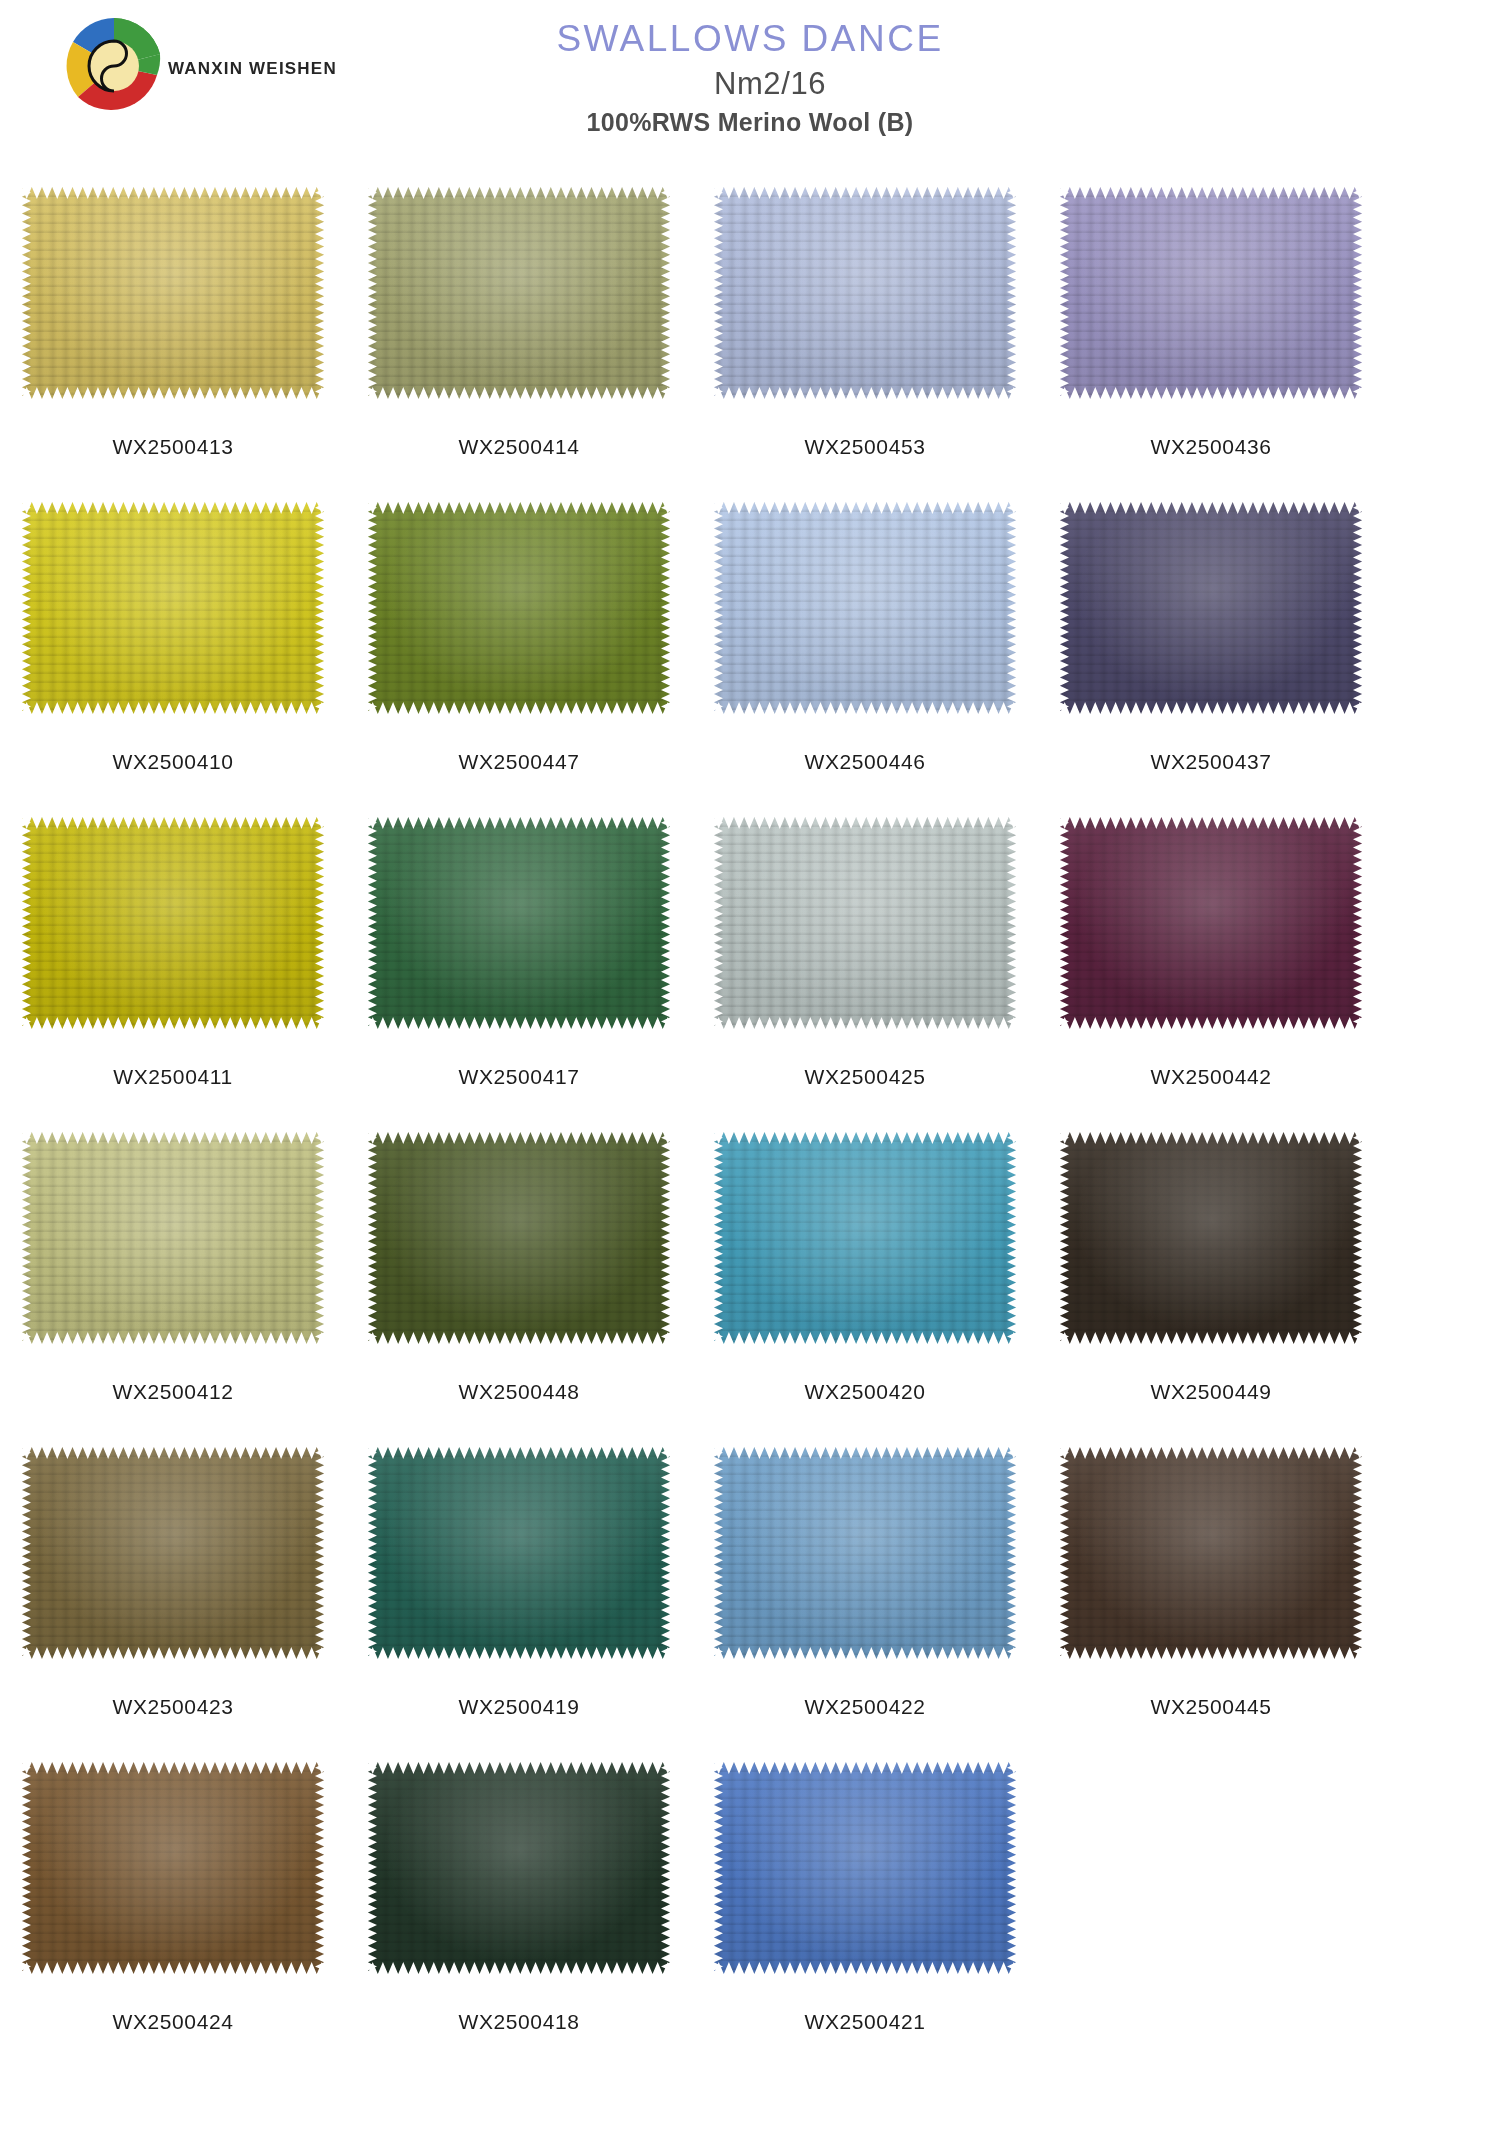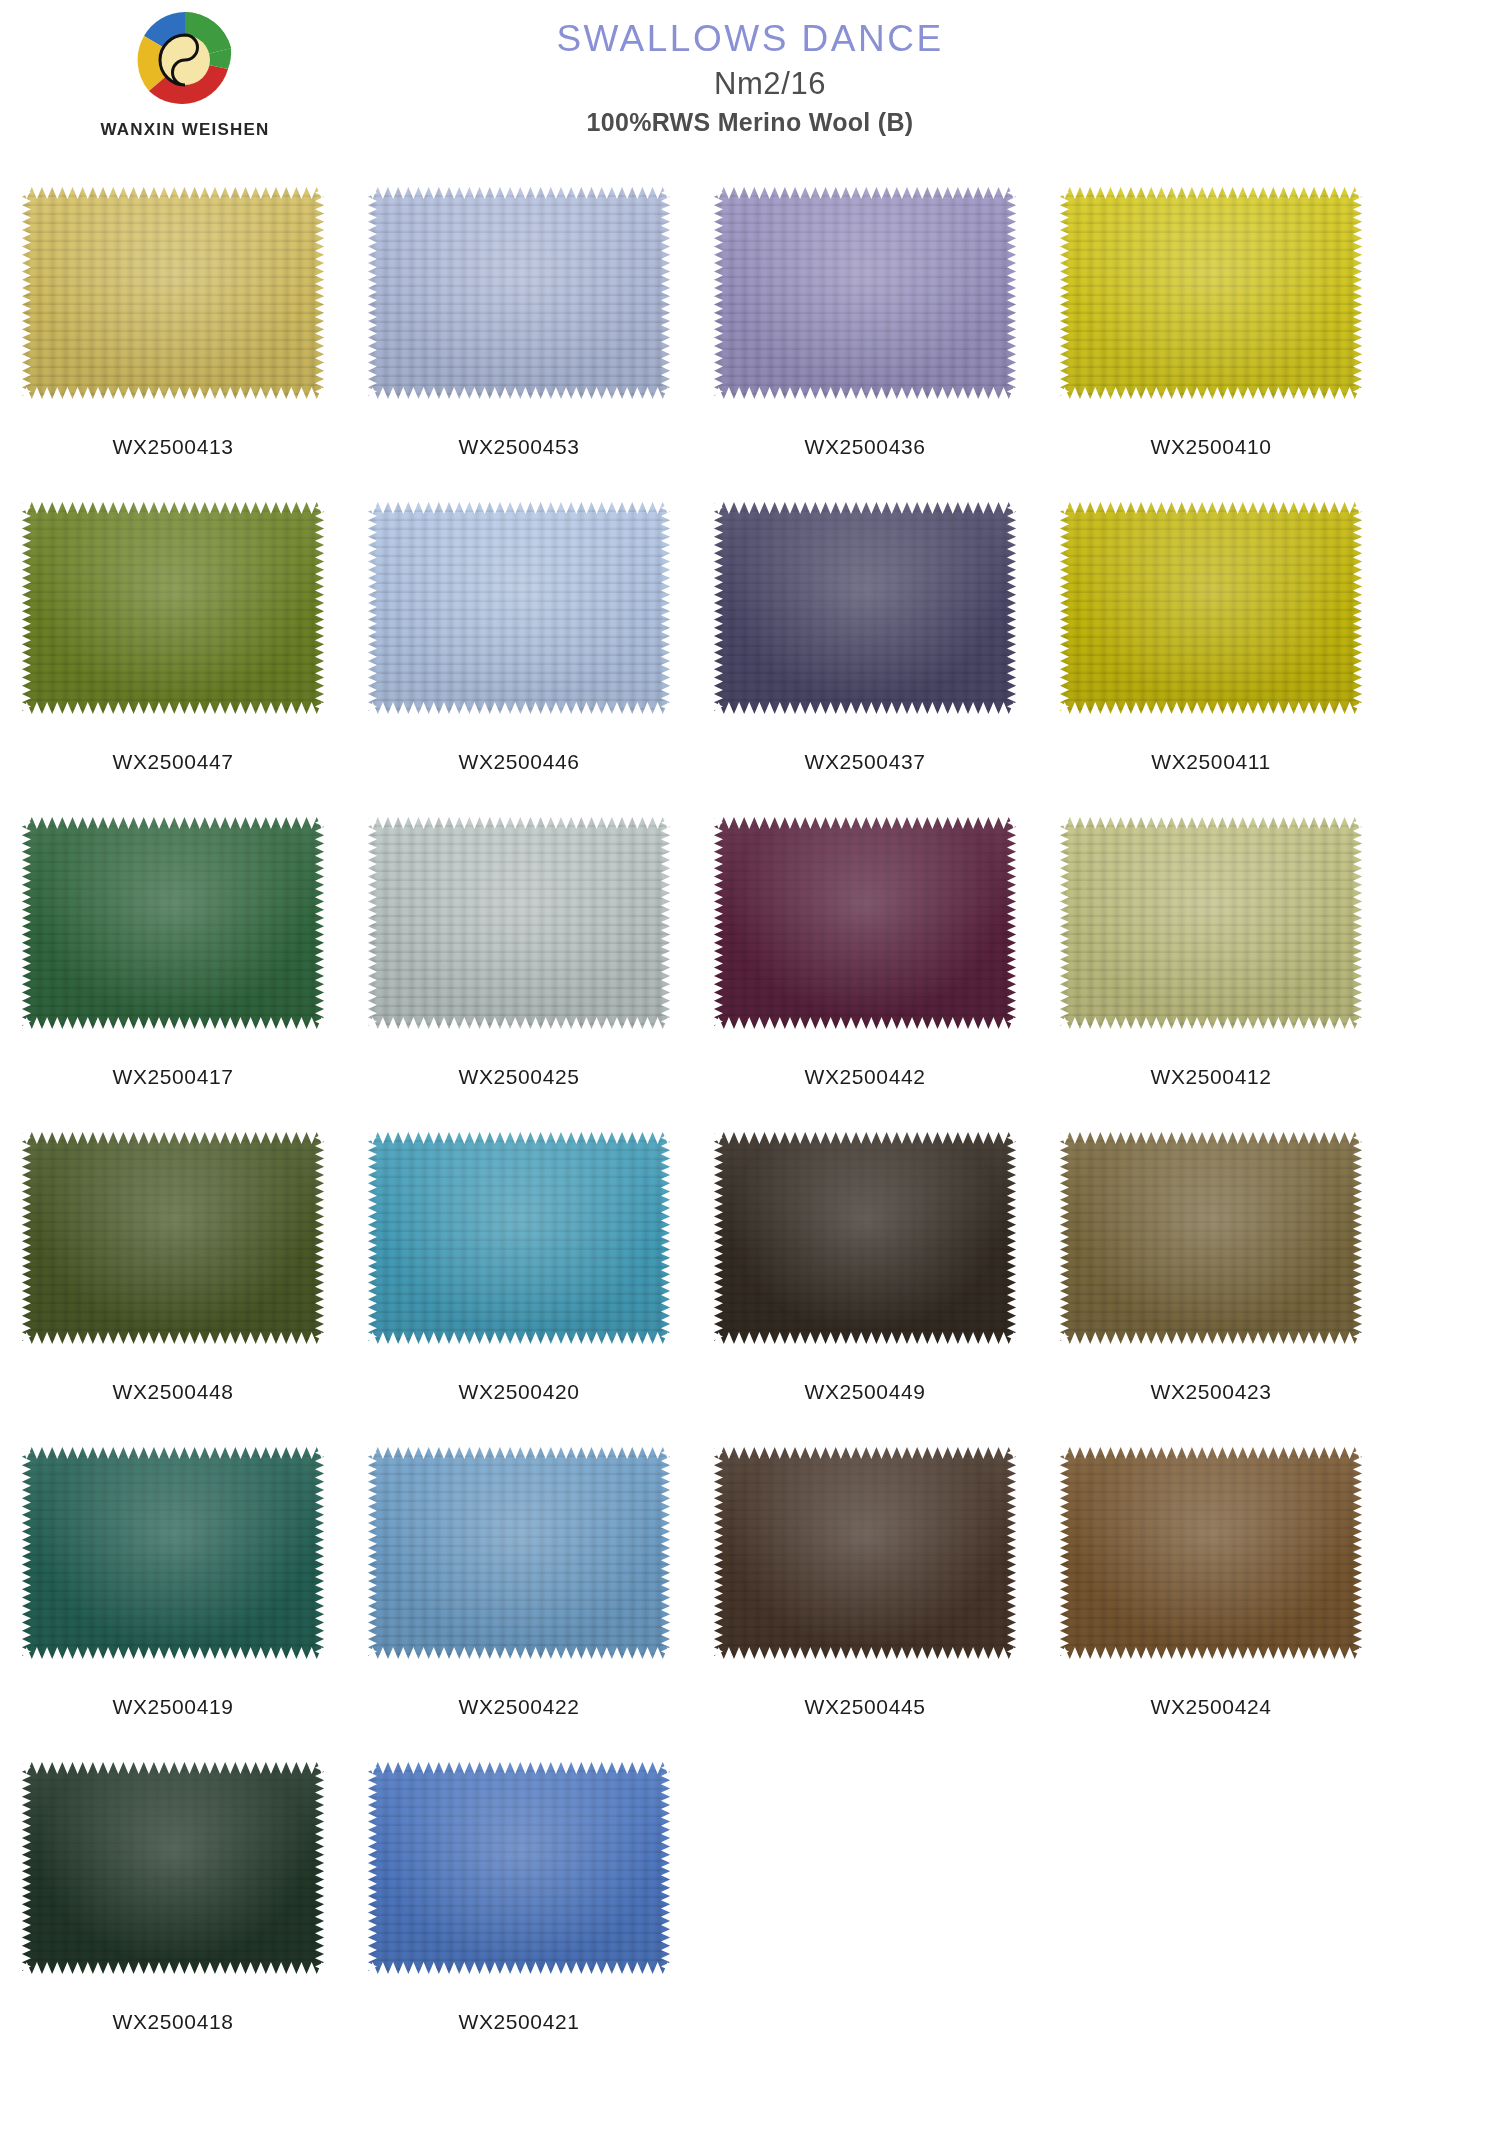--- a/index.html
+++ b/index.html
@@ -10,24 +10,23 @@
     overflow:hidden;
     position:relative;
   }
   
   .header{
     position:relative;
     height:180px;
   }
   .brand{
     position:absolute;
-    left:60px; top:6px;
+    left:60px; top:12px;
     width:250px;
     display:flex;
-    flex-direction:column;
     align-items:center;
   }
   .logo-wrap{
     width:108px;height:108px;
     position:relative;
   }
   .brand-name{
     margin-top:6px;
     font-size:17px;
     letter-spacing:1.2px;
@@ -238,20 +237,31 @@
         <div class="knit"></div>
         <div class="sheen"></div>
         <div class="zig-top"></div>
         <div class="zig-bot"></div>
         <div class="zig-left"></div>
         <div class="zig-right"></div>
       </div>
       <div class="code">WX2500413</div>
     </div>
     <div class="cell">
+      <div class="swatch" style="background: rgb(165, 167, 114);">
+        <div class="knit"></div>
+        <div class="sheen"></div>
+        <div class="zig-top"></div>
+        <div class="zig-bot"></div>
+        <div class="zig-left"></div>
+        <div class="zig-right"></div>
+      </div>
+      <div class="code">WX2500414</div>
+    </div>
+    <div class="cell">
       <div class="swatch" style="background: rgb(178, 190, 222);">
         <div class="knit"></div>
         <div class="sheen"></div>
         <div class="zig-top"></div>
         <div class="zig-bot"></div>
         <div class="zig-left"></div>
         <div class="zig-right"></div>
       </div>
       <div class="code">WX2500453</div>
     </div>

